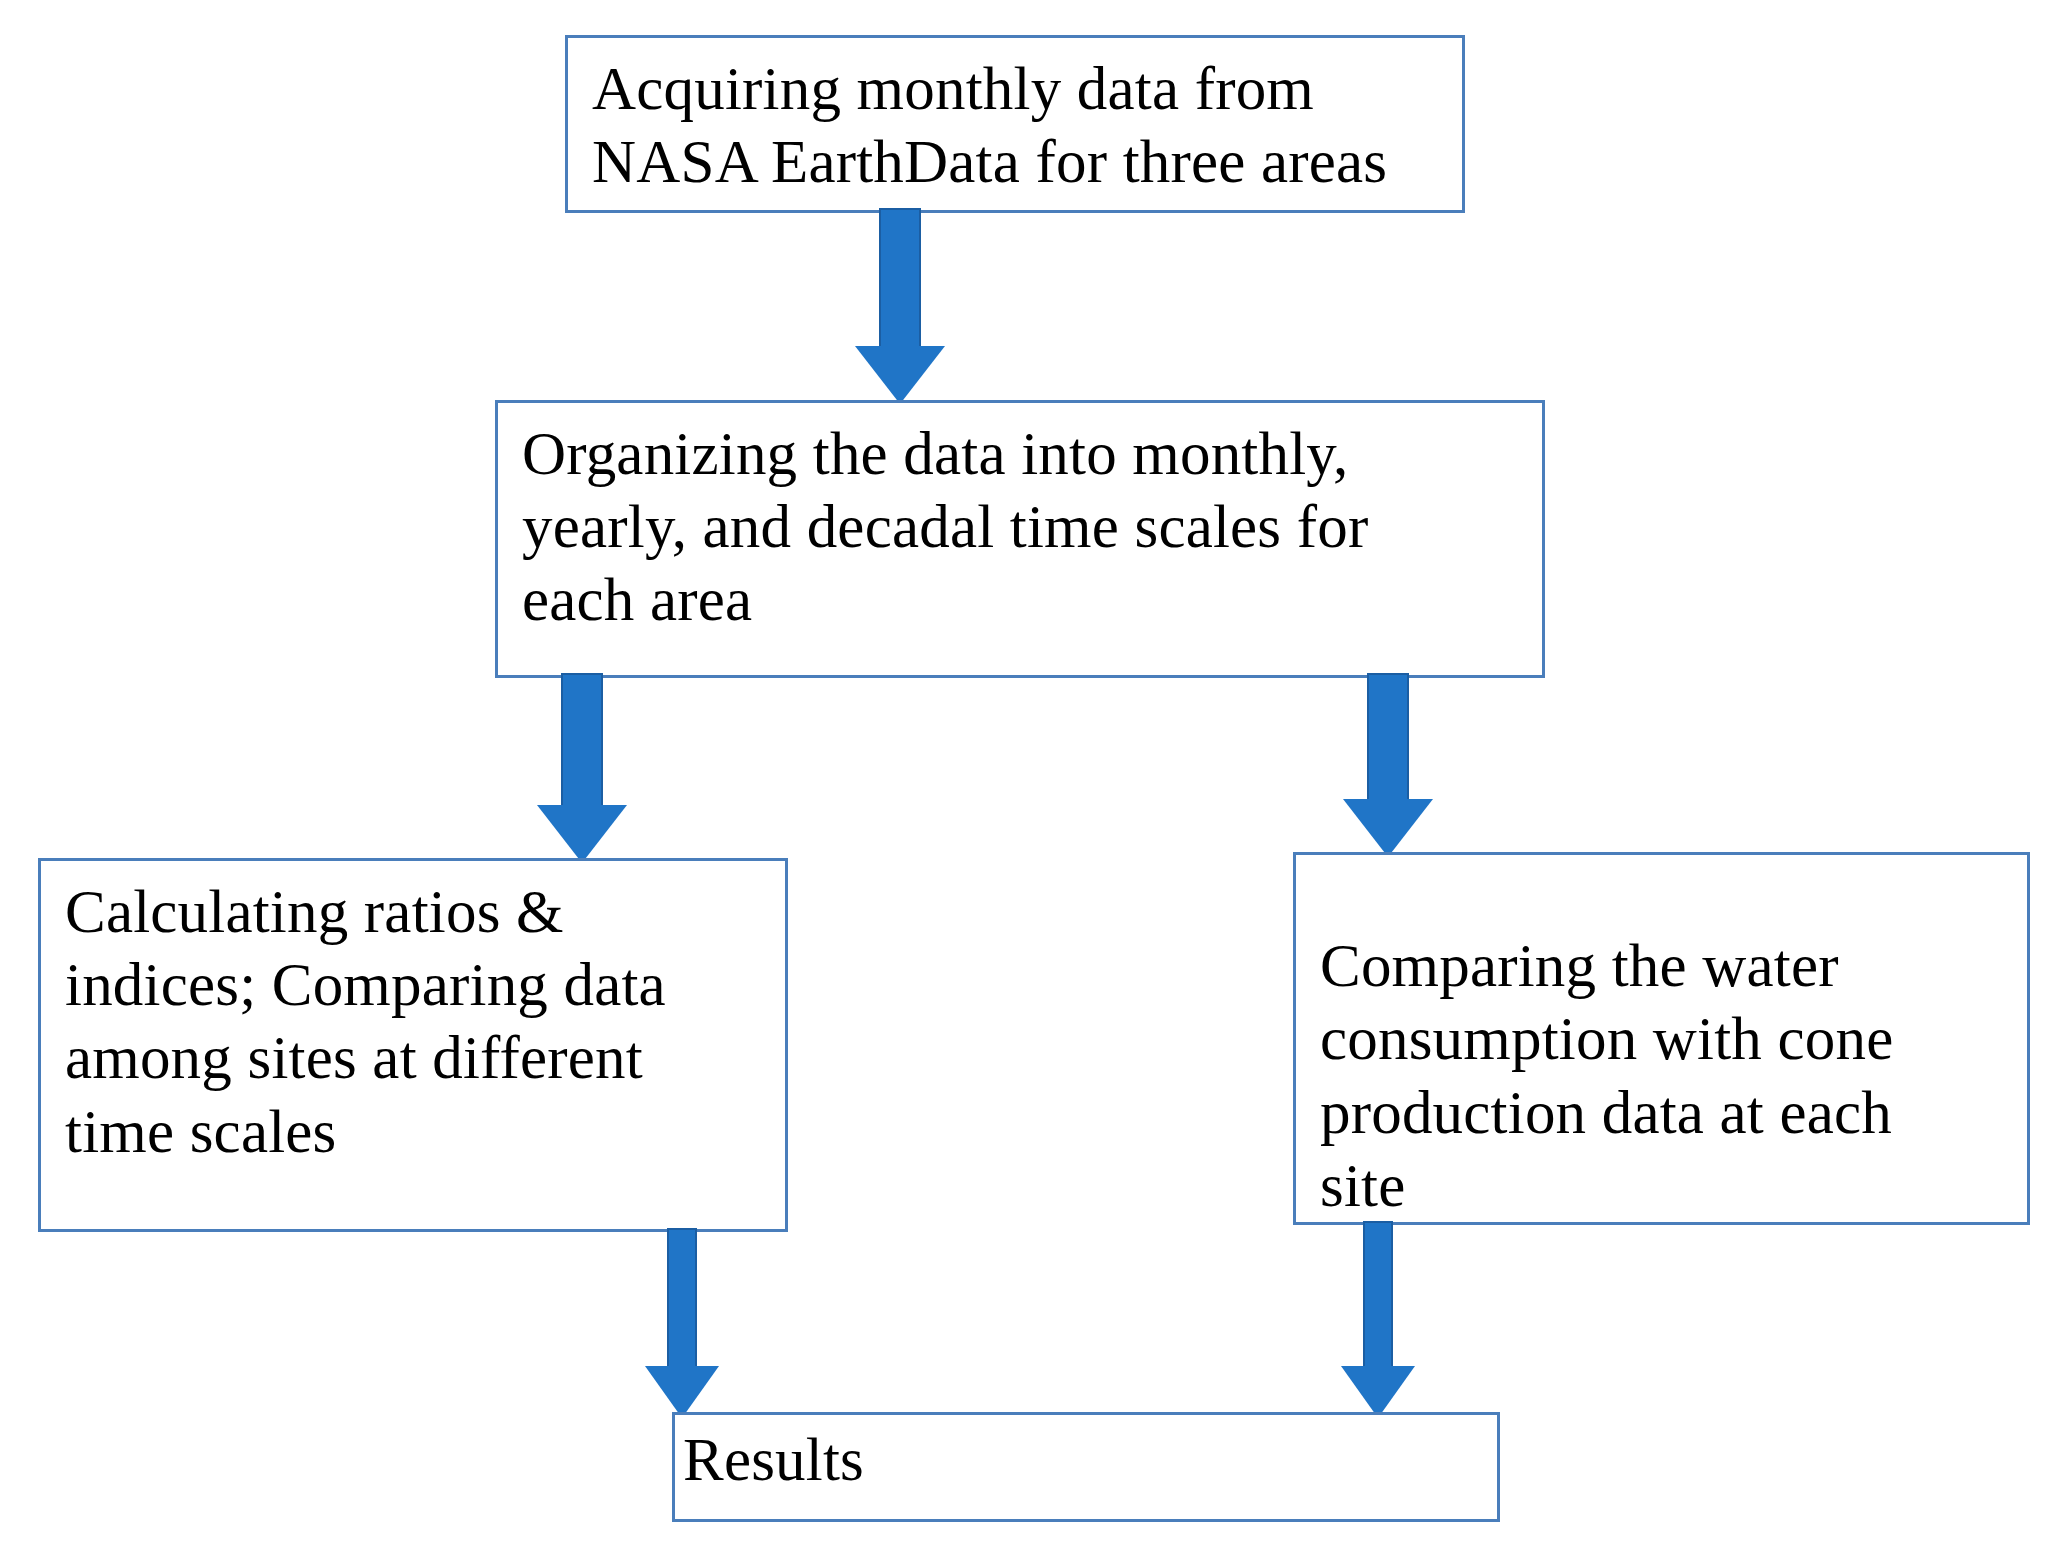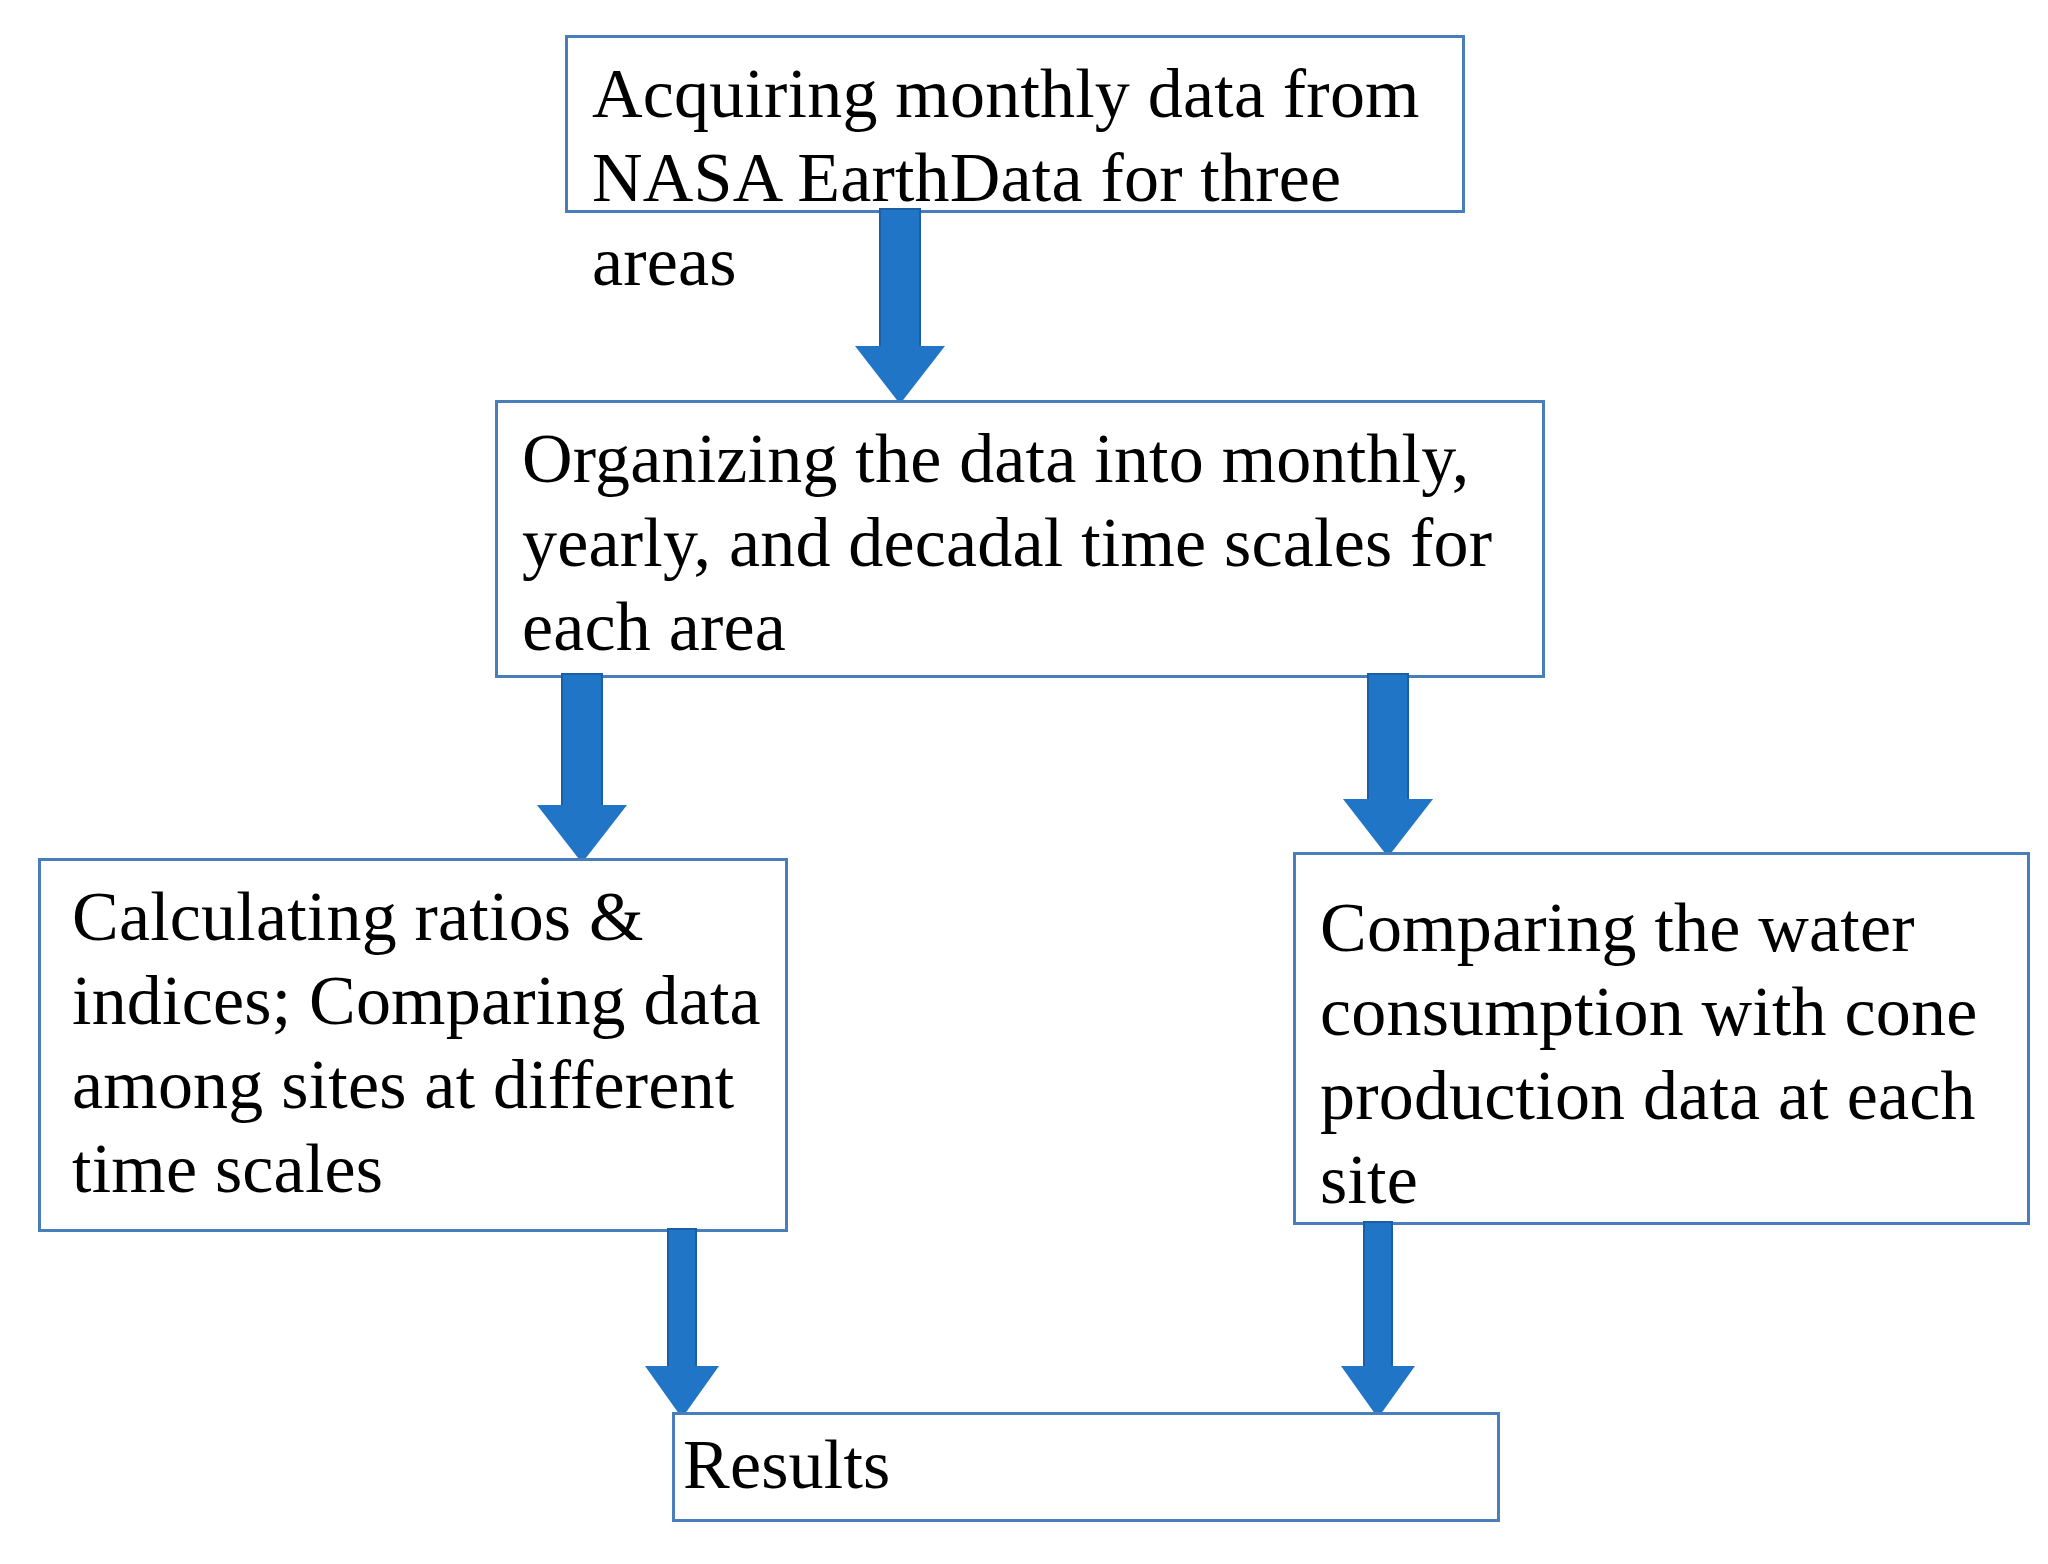--- a/index.html
+++ b/index.html
@@ -21,21 +21,21 @@
     box-sizing: border-box;
     background: #ffffff;
     border: 3px solid #4a7ebb;
     display: flex;
     align-items: flex-start;
     justify-content: flex-start;
   }
   .node .node-text {
     display: block;
     color: #000000;
-    font-size: 70px;
+    font-size: 61px;
     line-height: 1.20;
     letter-spacing: 0.2px;
     white-space: pre-line;
     padding: 14px 10px 0 24px;
     font-family: "Liberation Serif", "DejaVu Serif", serif;
   }
   
   #node-acquire  { left: 565px;  top: 35px;   width: 900px;  height: 178px; }
   #node-organize { left: 495px;  top: 400px;  width: 1050px; height: 278px; }
   #node-ratios   { left: 38px;   top: 858px;  width: 750px;  height: 374px; }
@@ -122,21 +122,21 @@
   <div class="arrow" id="arrow-organize-to-ratios">
     <div class="shaft" style="background: rgb(32, 117, 199); border-left-color: rgb(27, 94, 163); border-right-color: rgb(27, 94, 163); border-top-color: rgb(27, 94, 163);"></div>
     <div class="head" style="border-top-color: rgb(32, 117, 199);"></div>
   </div>
 
   <div class="arrow" id="arrow-organize-to-compare">
     <div class="shaft" style="background: rgb(32, 117, 199); border-left-color: rgb(27, 94, 163); border-right-color: rgb(27, 94, 163); border-top-color: rgb(27, 94, 163);"></div>
     <div class="head" style="border-top-color: rgb(32, 117, 199);"></div>
   </div>
 
-  <div class="node" id="node-ratios" style="border-color: rgb(74, 126, 187); padding-left: 7px;">
+  <div class="node" id="node-ratios" style="border-color: rgb(74, 126, 187);">
     <span class="node-text" style="color: rgb(0, 0, 0);">Calculating ratios &amp;
 indices; Comparing data
 among sites at different
 time scales</span>
   </div>
 
   <div class="node" id="node-compare" style="border-color: rgb(74, 126, 187); align-items: flex-end;">
     <span class="node-text" style="color: rgb(0, 0, 0);">Comparing the water
 consumption with cone
 production data at each

